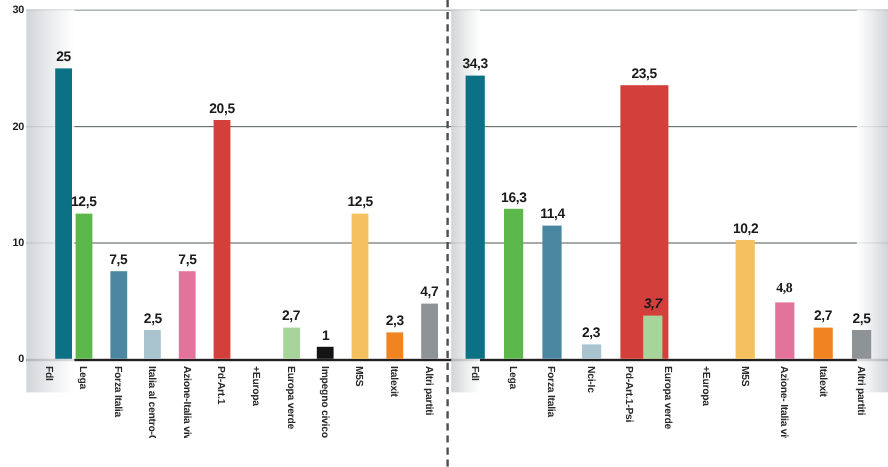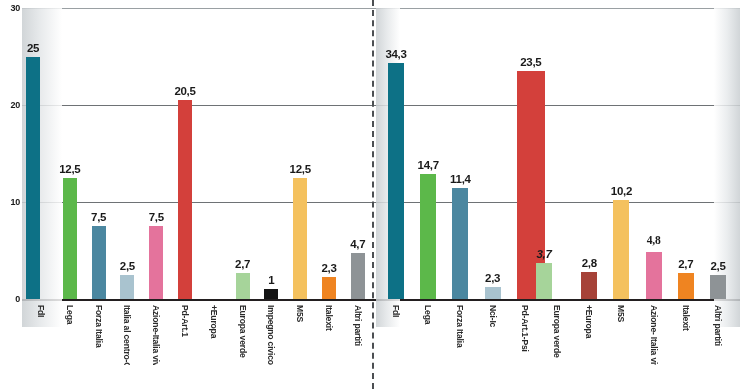--- a/index.html
+++ b/index.html
@@ -84,21 +84,21 @@
     </div>
 
   <div class="gridline top" style="top:8px;"></div>
   <div class="gridline" style="top:105px;"></div>
   <div class="gridline" style="top:202px;"></div>
   <div class="gridline zero" style="top:299px;"></div>
 
   <div class="panel" id="panel-left" style="left:22px;width:350px;">
     <div class="panel-bg"></div>
     <div class="bars" id="bars-left" style="top:8px;height:291px;">
-        <div class="bar-wrap" style="left: 4px; width: 14px; height: 226px;">
+        <div class="bar-wrap" style="left: 24px; width: 14px; height: 226px;">
           <div class="bar" style="height: 242.5px; background: rgb(13, 113, 134);"></div>
           <div class="bar-val" style="bottom: 245.5px;">25</div>
         </div>
         <div class="bar-wrap" style="left: 40.8px; width: 14px; height: 291px;">
           <div class="bar" style="height: 121.25px; background: rgb(92, 184, 74);"></div>
           <div class="bar-val" style="bottom: 124.25px;">12,5</div>
         </div>
         <div class="bar-wrap" style="left: 69.6px; width: 14px; height: 291px;">
           <div class="bar" style="height: 72.75px; background: rgb(75, 135, 160);"></div>
           <div class="bar-val" style="bottom: 75.75px;">7,5</div>
@@ -157,41 +157,37 @@
   <div class="panel" id="panel-right" style="left:376px;width:364px;">
     <div class="panel-bg" style="width:24px;"></div>
     <div class="panel-bg r"></div>
     <div class="bars" id="bars-right" style="top:8px;height:291px;">
         <div class="bar-wrap" style="left: 12px; width: 16px; height: 291px;">
           <div class="bar" style="height: 235.71px; background: rgb(13, 113, 134);"></div>
           <div class="bar-val" style="bottom: 238.71px;">34,3</div>
         </div>
         <div class="bar-wrap" style="left: 44.2px; width: 16px; height: 291px;">
           <div class="bar" style="height: 125.13px; background: rgb(92, 184, 74);"></div>
-          <div class="bar-val" style="bottom: 128.13px;">14,7</div>
+          <div class="bar-val" style="bottom: 128.13px;">16,3</div>
         </div>
         <div class="bar-wrap" style="left: 76.4px; width: 16px; height: 234px;">
           <div class="bar" style="height: 110.58px; background: rgb(75, 135, 160);"></div>
           <div class="bar-val" style="bottom: 113.58px;">11,4</div>
         </div>
         <div class="bar-wrap" style="left: 108.6px; width: 16px; height: 291px;">
           <div class="bar" style="height: 11.64px; background: rgb(169, 195, 207);"></div>
           <div class="bar-val" style="bottom: 14.64px;">2,3</div>
         </div>
-        <div class="bar-wrap" style="left: 140.8px; width: 28px; height: 291px;">
+        <div class="bar-wrap" style="left: 140.8px; width: 40px; height: 291px;">
           <div class="bar" style="height: 227.95px; background: rgb(211, 64, 59);"></div>
           <div class="bar-val" style="bottom: 230.95px;">23,5</div>
         </div>
         <div class="bar-wrap" style="left: 160px; width: 16px; height: 228px; font-style: italic;">
           <div class="bar" style="height: 35.89px; background: rgb(166, 212, 154);"></div>
           <div class="bar-val" style="bottom: 38.89px;">3,7</div>
-        </div>
-        <div class="bar-wrap" style="left: 205.2px; width: 16px; height: 291px;">
-          <div class="bar" style="height: 27.16px; background: rgb(166, 66, 56);"></div>
-          <div class="bar-val" style="bottom: 30.16px;">2,8</div>
         </div>
         <div class="bar-wrap" style="left: 237.4px; width: 16px; height: 291px;">
           <div class="bar" style="height: 98.94px; background: rgb(244, 193, 94);"></div>
           <div class="bar-val" style="bottom: 101.94px;">10,2</div>
         </div>
         <div class="bar-wrap" style="left: 269.6px; width: 16px; height: 291px;">
           <div class="bar" style="height: 46.56px; background: rgb(228, 115, 156);"></div>
           <div class="bar-val" style="bottom: 53px; font-family: Liberation Serif, serif;">4,8</div>
         </div>
         <div class="bar-wrap" style="left: 301.8px; width: 16px; height: 291px;">

